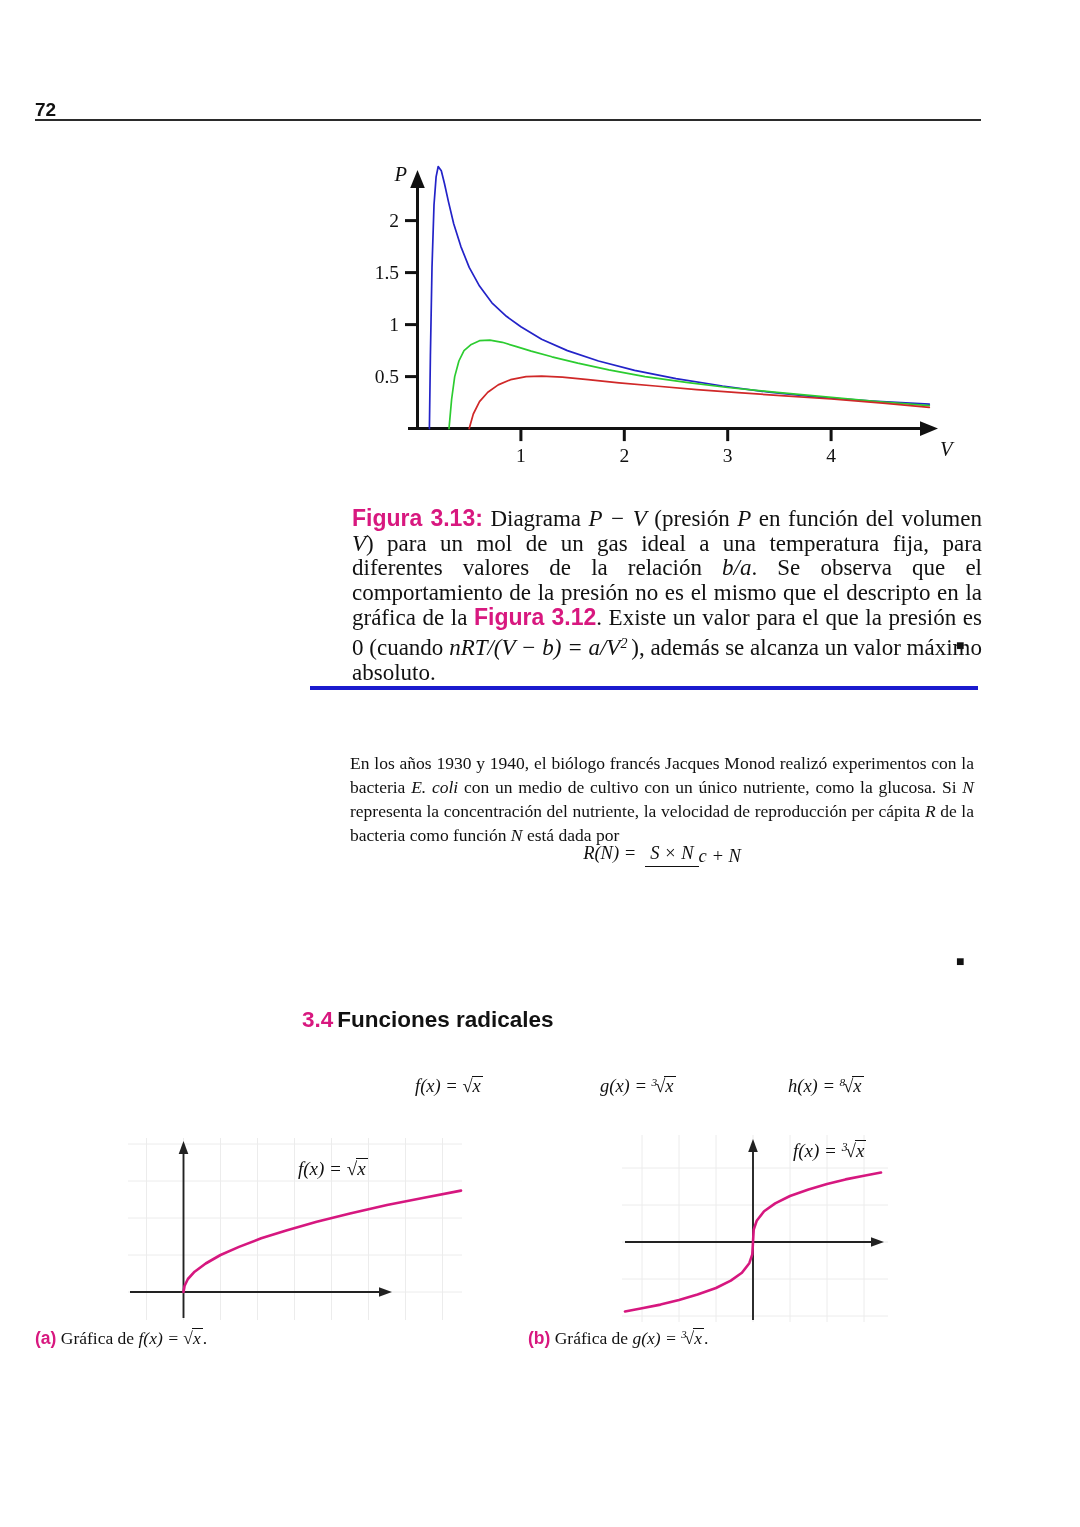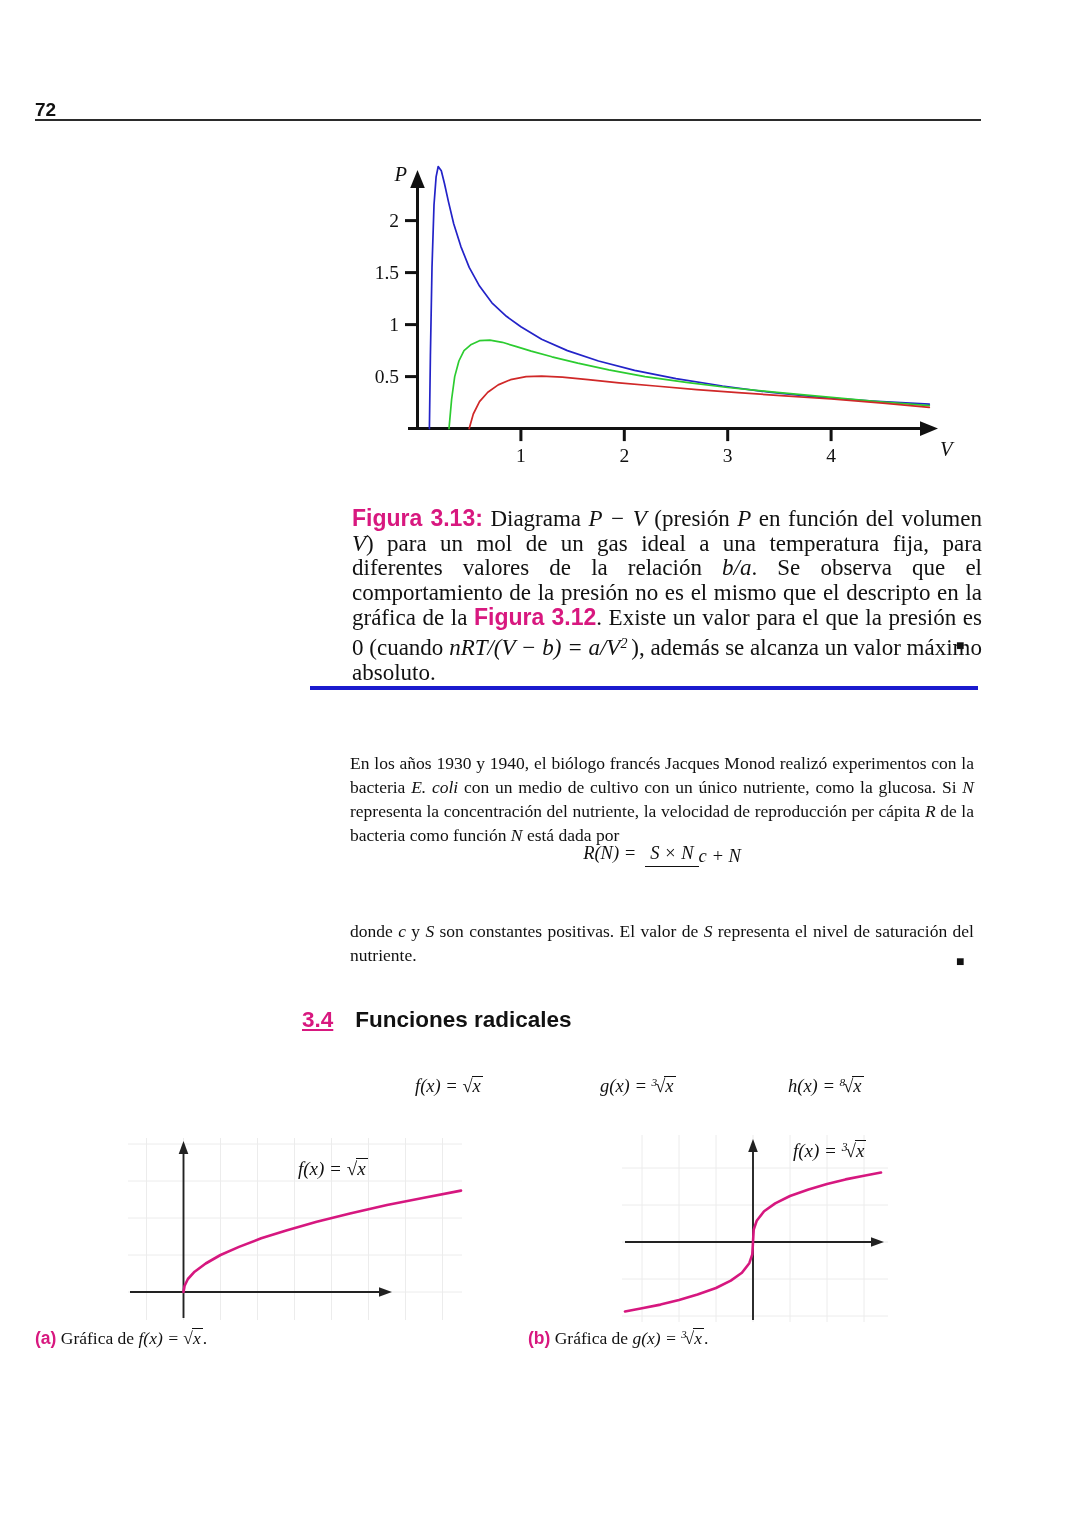--- a/index.html
+++ b/index.html
@@ -22,21 +22,21 @@
   .equation{position:absolute;left:350px;top:843px;width:624px;display:flex;
             justify-content:center;align-items:flex-start;font-size:18.5px;}
   .equation .lhs{font-style:italic;margin-right:9px;}
   .frac{display:inline-flex;align-items:center;font-style:italic;}
   .frac .num{padding:0 5px 2px 5px;border-bottom:1.6px solid #111;}
   .frac .den{padding-top:2px;}
   .after-text{position:absolute;left:350px;top:901px;width:624px;font-size:17.5px;
               line-height:24.3px;text-align:justify;}
   .section-heading{position:absolute;left:302px;top:1007px;font-family:"Liberation Sans",sans-serif;
                    font-weight:bold;font-size:22.5px;}
-  .section-heading .num{color:var(--magenta);margin-right:22px;text-decoration:underline;}
+  .section-heading .num{color:var(--magenta);margin-right:4px;}
   .intro{position:absolute;left:305px;top:1046px;width:676px;font-size:17.5px;line-height:24px;}
   .formula{position:absolute;top:1076px;font-size:18.5px;}
   .formula-f{left:415px;} .formula-g{left:600px;} .formula-h{left:788px;}
   .graph-label{position:absolute;font-size:19px;}
   .glabel-a{left:298px;top:1158px;} .glabel-b{left:793px;top:1140px;}
   .subcap{position:absolute;top:1328px;font-size:17.5px;}
   .subcap-a{left:35px;} .subcap-b{left:528px;text-align:right;}
   :root{--magenta:#d8187f;}
   
   .sg-p{}
@@ -139,21 +139,20 @@
   <p class="example-body"><span class="sg-p">En los años 1930 y 1940, el biólogo francés Jacques Monod realizó experimentos con la bacteria </span><span class="sg-m">E. coli</span><span class="sg-p"> con un medio de cultivo con un único nutriente, como la glucosa. Si </span><span class="sg-m">N</span><span class="sg-p"> representa la concentración del nutriente, la velocidad de reproducción per cápita </span><span class="sg-m">R</span><span class="sg-p"> de la bacteria como función </span><span class="sg-m">N</span><span class="sg-p"> está dada por</span></p>
 
   <div class="equation">
     <span class="lhs">R(N) =</span>
     <span class="frac">
       <span class="num">S × N</span>
       <span class="den">c + N</span>
     </span>
   </div>
 
-  <p class="after-text"><span class="sg-p">donde </span><span class="sg-m">c</span><span class="sg-p"> y </span><span class="sg-m">S</span><span class="sg-p"> son constantes positivas. El valor de </span><span class="sg-m">S</span><span class="sg-p"> representa el nivel de saturación del nutriente.</span></p>
 
   <div class="qed qed2">■</div>
 
   <div class="section-heading">
     <span class="num">3.4</span><span>Funciones radicales</span>
   </div>
 
 
   <span class="formula formula-f"><span class="sg-m">f(x) = √</span><span class="sg-ovl">x</span></span>
   <span class="formula formula-g"><span class="sg-m">g(x) = </span><span class="sg-sup">3</span><span class="sg-m">√</span><span class="sg-ovl">x</span></span>

